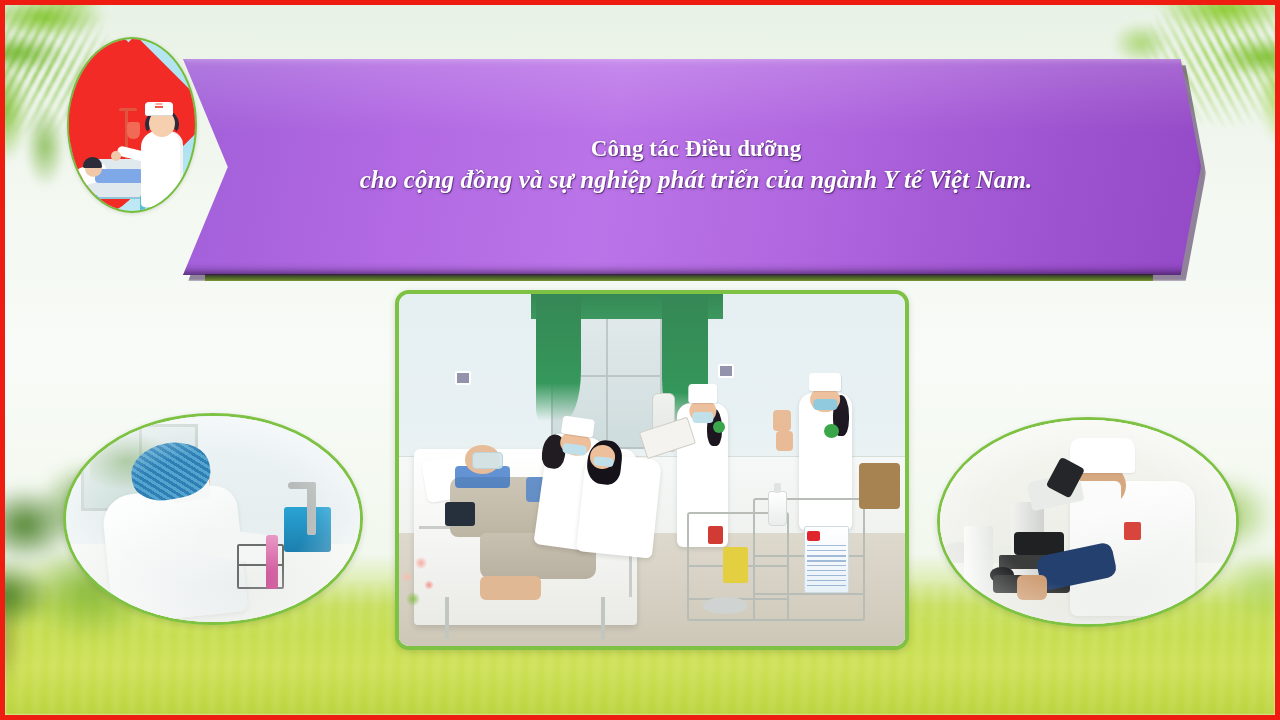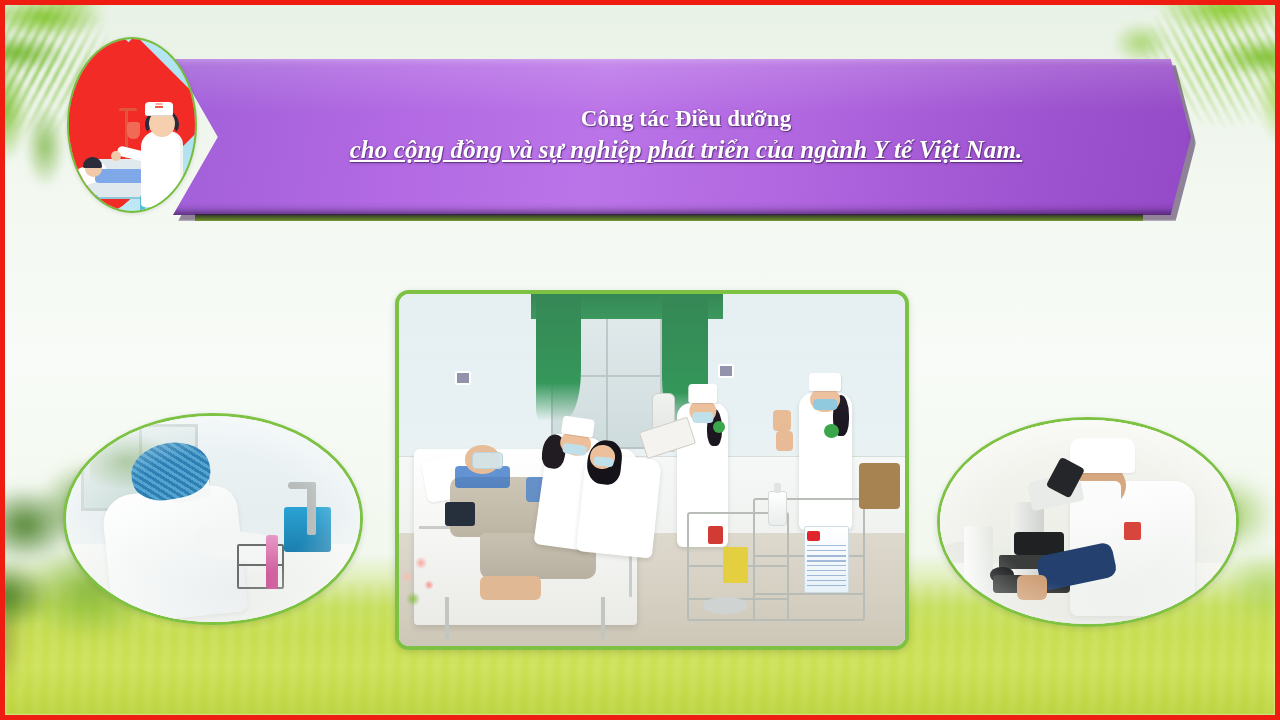--- a/index.html
+++ b/index.html
@@ -126,22 +126,22 @@
       repeating-linear-gradient(62deg,
         rgba(130,198,38,0.8) 0px, rgba(130,198,38,0.8) 3px,
         rgba(255,255,255,0) 3px, rgba(255,255,255,0) 9px);
     -webkit-mask-image:radial-gradient(ellipse 120px 105px at 160px 70px,#000 12%, transparent 72%);
             mask-image:radial-gradient(ellipse 120px 105px at 160px 70px,#000 12%, transparent 72%);
     filter:blur(1.6px);
   }
 
   
   .banner-wrap {
-    position:absolute; left:168px; top:54px;
-    width:1018px; height:156px;
+    position:absolute; left:178px; top:54px;
+    width:1018px; height:216px;
   }
   .banner-shadow {
     position:absolute; inset:0;
     transform:translate(5px,6px);
     background:#3d2250;
     opacity:.55;
     filter:blur(1px);
     clip-path:polygon(0% 0%, 98% 0%, 100% 50%, 98% 100%, 0% 100%, 4.4% 50%);
   }
   .banner {
@@ -176,21 +176,21 @@
   }
   .bline {
     font-weight:bold;
     line-height:1.30;
     white-space:nowrap;
     letter-spacing:.1px;
   }
   .bline-1 { font-size:23px; font-style:normal; }
   .bline-2 { font-size:25px; font-style:italic; }
   .bline-3 { font-size:25px; font-style:italic; }
-  .bline-4 { font-size:25px; font-style:italic;text-decoration:underline; }
+  .bline-4 { font-size:25px; font-style:italic; }
 
   
   .badge-oval {
     position:absolute; left:62px; top:32px;
     width:130px; height:176px;
     border-radius:50%;
     border:2px solid #76bd3a;
     overflow:hidden;
     background:linear-gradient(180deg,#b9e6f2 0%, #a8dff0 45%, #bfe9f4 100%);
     box-shadow:0 1px 4px rgba(0,0,0,.12);

